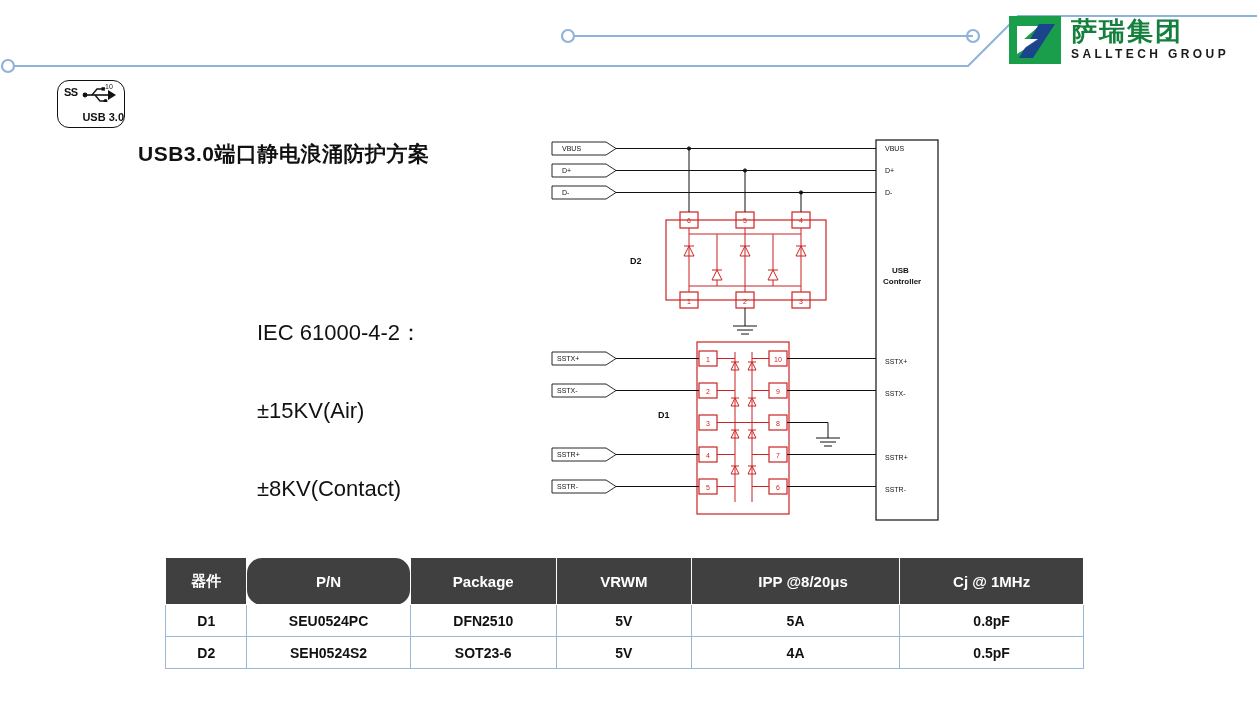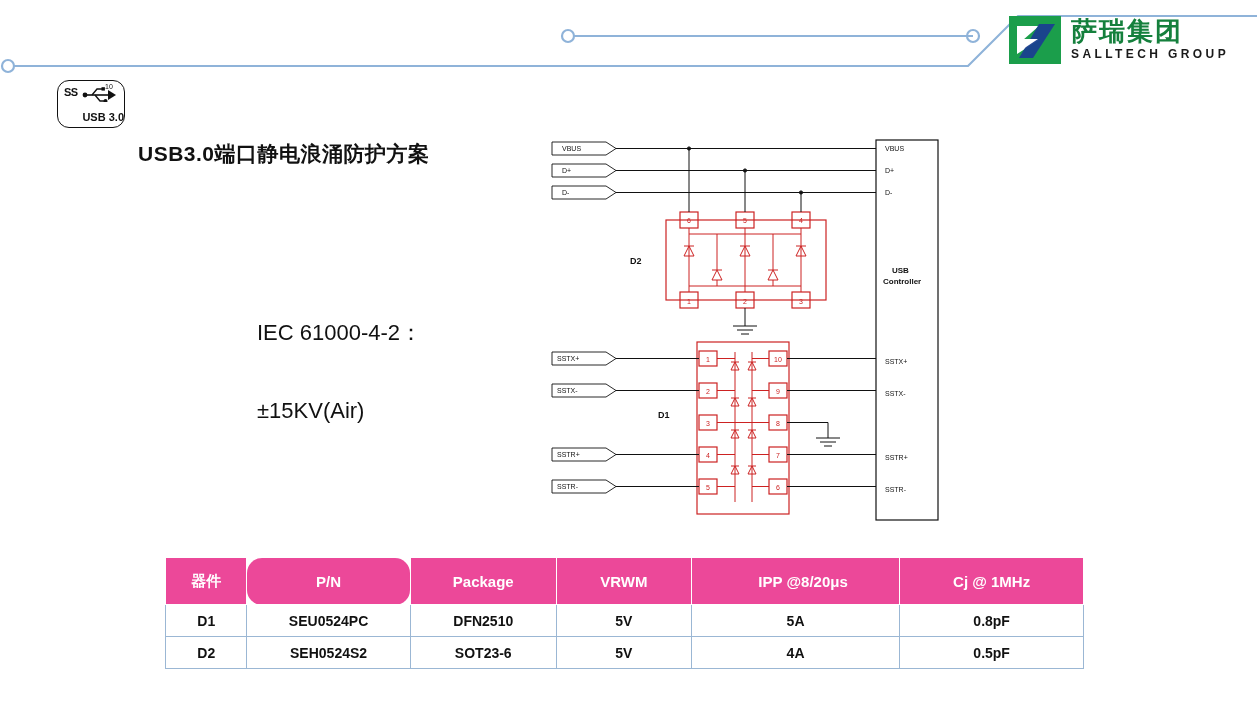--- a/index.html
+++ b/index.html
@@ -145,21 +145,21 @@
   
   .spec-table {
     position: absolute;
     left: 165px;
     top: 557px;
     width: 919px;
     border-collapse: collapse;
     font-size: 14px;
   }
   .spec-table th {
-    background: #ec4899;
+    background: #404040;
     color: #ffffff;
     font-weight: bold;
     font-size: 15px;
     height: 44px;
     border: 1px solid #ffffff;
     text-align: center;
   }
   .spec-table td {
     height: 29px;
     border: 1px solid #9bb7d4;
@@ -213,20 +213,21 @@
       <circle cx="23.5" cy="15" r="2" fill="#111"></circle>
     </svg>
     <span class="lbl">USB 3.0</span>
   </div>
 
   <div class="subtitle">USB3.0端口静电浪涌防护方案</div>
 
   <div class="iec-note">
     <div>IEC 61000-4-2：</div>
     <div>±15KV(Air)</div>
+    <div>±8KV(Contact)</div>
   </div>
 
   <svg class="schematic" viewBox="0 0 420 400">
     <g font-family="Liberation Sans, sans-serif" font-size="7" fill="#111">
 
       <g stroke="#111" stroke-width="0.9" fill="none">
         <path d="M12 12 L66 12 L76 18.5 L66 25 L12 25 Z"></path>
         <path d="M12 34 L66 34 L76 40.5 L66 47 L12 47 Z"></path>
         <path d="M12 56 L66 56 L76 62.5 L66 69 L12 69 Z"></path>
       </g>

